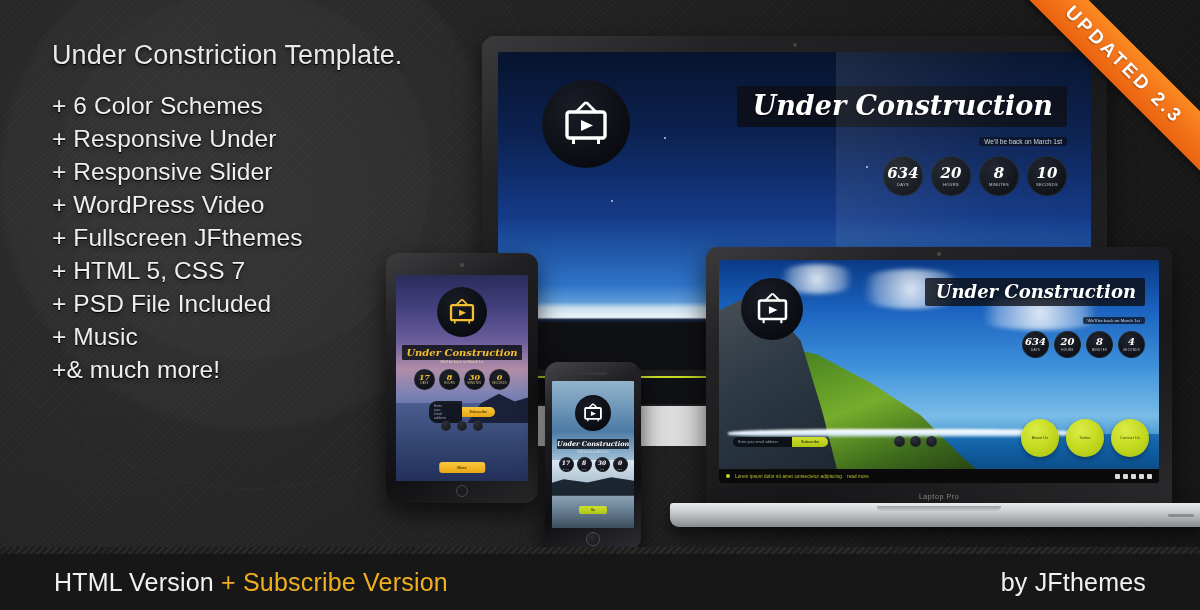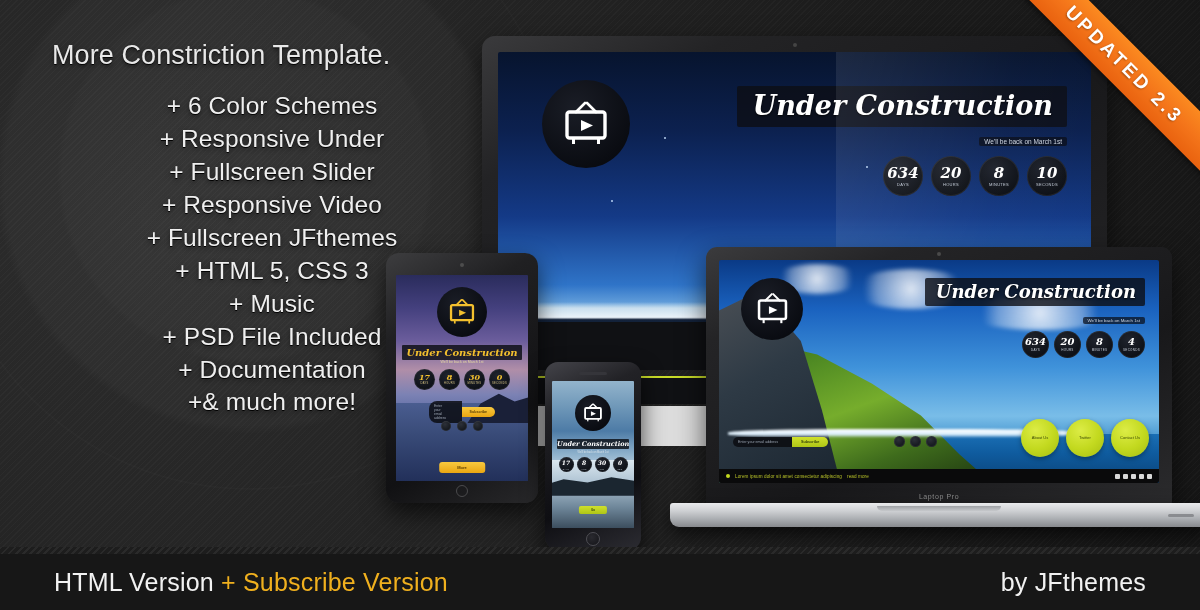--- a/index.html
+++ b/index.html
@@ -54,21 +54,21 @@
   }
   .tagline {
     margin-top:12px;
     font-size:27px;
     font-weight:400;
     color:#e8e8e8;
     letter-spacing:0.1px;
     text-shadow:0 1px 0 rgba(0,0,0,0.9), 0 2px 4px rgba(0,0,0,0.6);
   }
 
-  .features { margin-top:19px; list-style:none;text-align:center; }
+  .features { margin-top:19px; list-style:none; }
   .features li {
     font-size:24.5px;
     line-height:1.345;
     color:#efefef;
     letter-spacing:0.1px;
     text-shadow:0 1px 0 rgba(0,0,0,0.95), 0 2px 5px rgba(0,0,0,0.55);
     white-space:nowrap;
   }
 
   
@@ -351,31 +351,30 @@
 </style>
 </head>
 <body>
 
 <div id="stage">
 
   <div class="watermark"></div>
   <div class="watermark2"></div>
 
   <div class="copy">
-    <div class="tagline">More Constriction Template.</div>
+    <div class="tagline">Under Constriction Template.</div>
     <ul class="features">
       <li>+ 6 Color Schemes</li>
       <li>+ Responsive Under</li>
-      <li>+ Fullscreen Slider</li>
-      <li>+ Responsive Video</li>
+      <li>+ Responsive Slider</li>
+      <li>+ WordPress Video</li>
       <li>+ Fullscreen JFthemes</li>
-      <li>+ HTML 5, CSS 3</li>
+      <li>+ HTML 5, CSS 7</li>
+      <li>+ PSD File Included</li>
       <li>+ Music</li>
-      <li>+ PSD File Included</li>
-      <li>+ Documentation</li>
       <li>+&amp; much more!</li>
     </ul>
   </div>
 
   <div class="devices">
 
     <div class="laptop-big">
       <div class="cam"></div>
       <div class="scr-big">
         <div class="star" style="left:28%;top:30%"></div>

